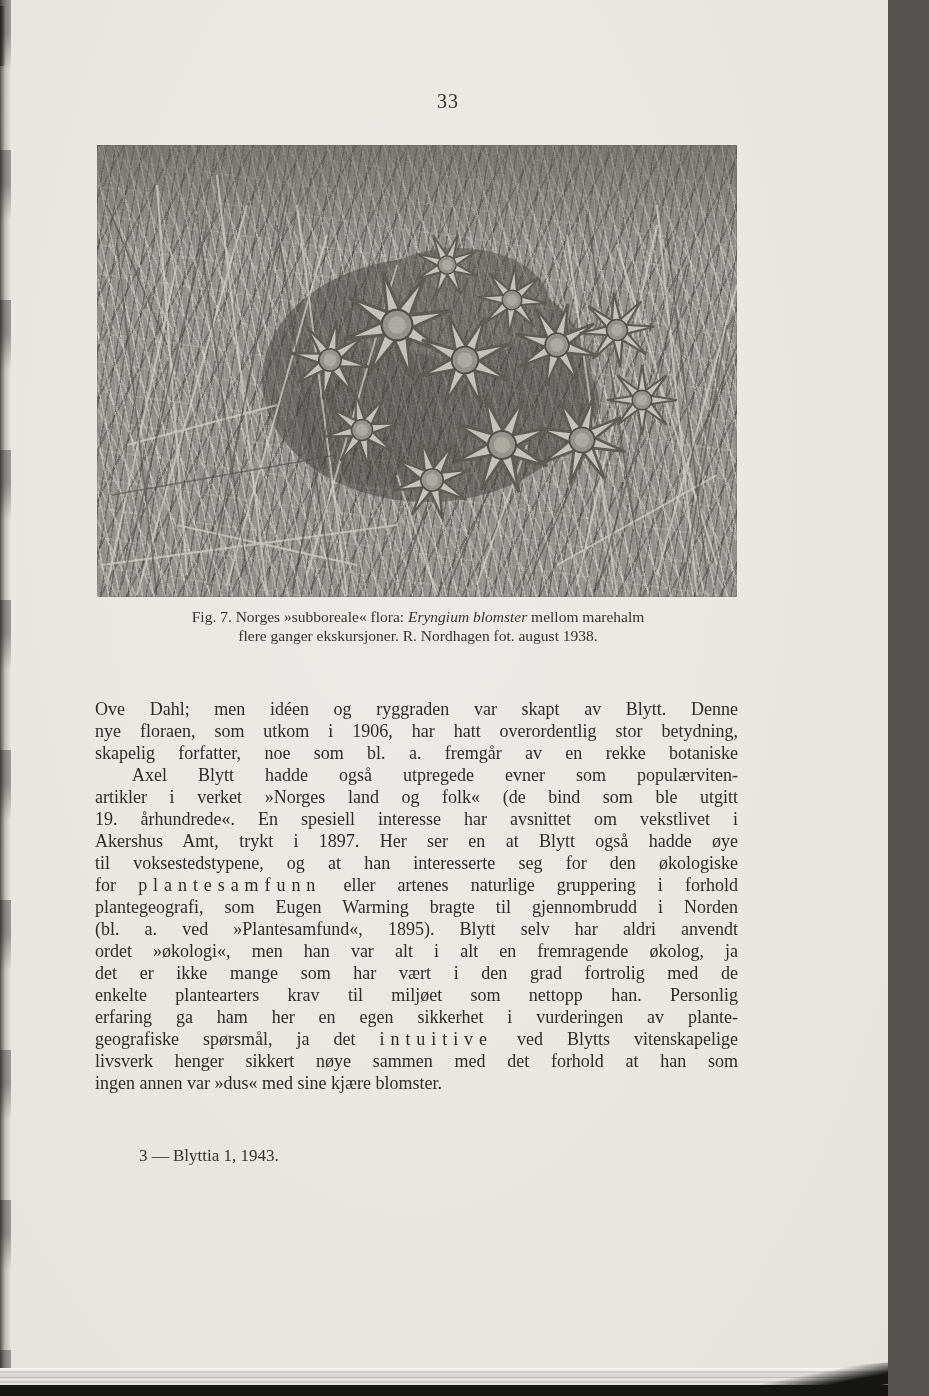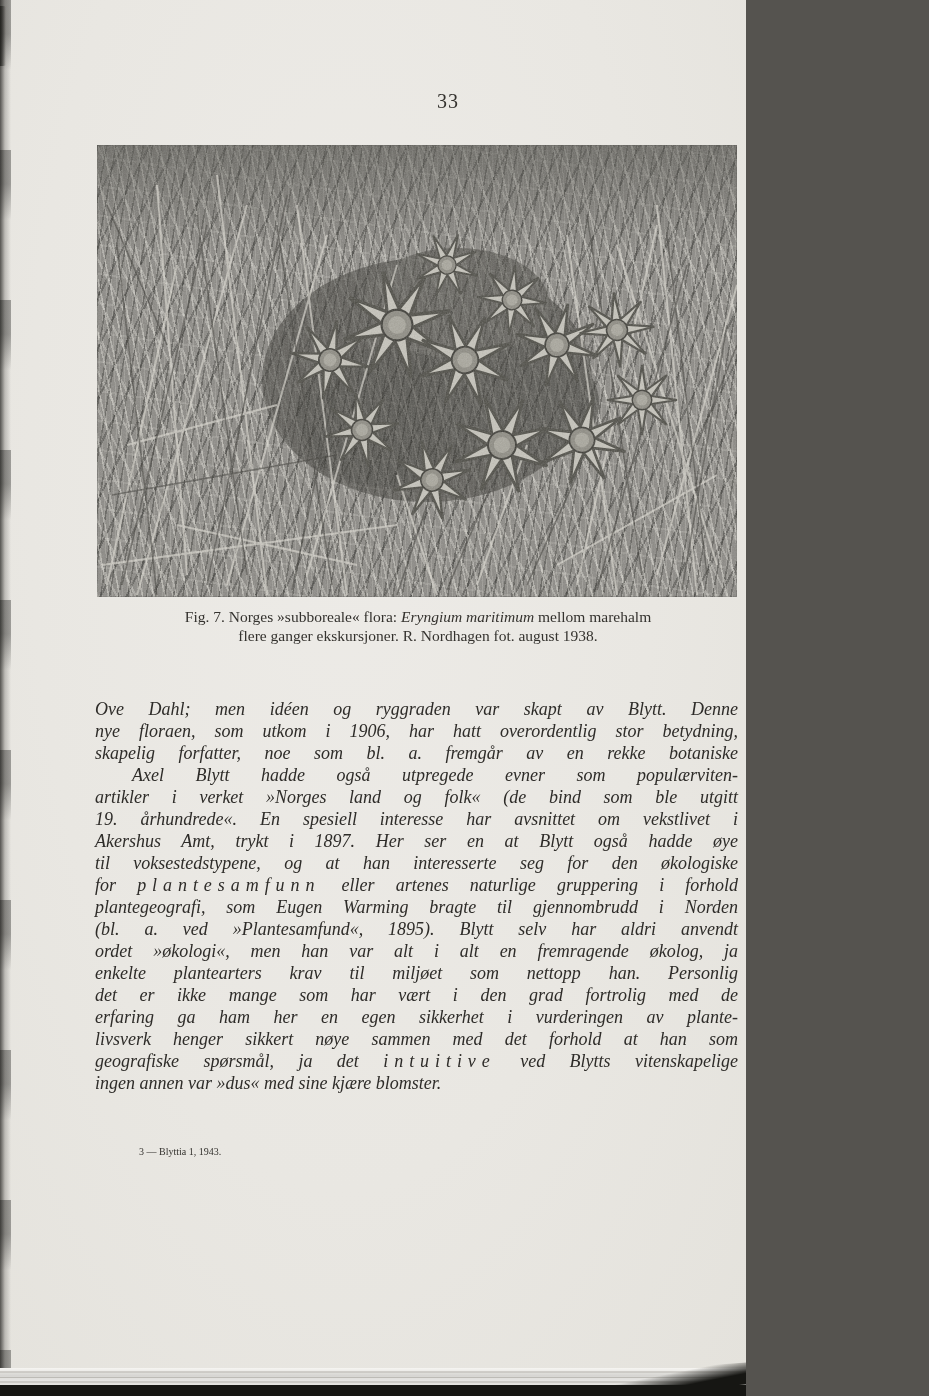--- a/index.html
+++ b/index.html
@@ -1,17 +1,17 @@
 <!DOCTYPE html>
 <html><head>
 <meta charset="utf-8">
 <style>
   html,body{margin:0;padding:0;background:#55534f;}
   .scan{
-    position:relative;width:746px;height:1396px;overflow:hidden;
+    position:relative;width:888px;height:1396px;overflow:hidden;
     background:radial-gradient(ellipse at 46% 34%, #edebe7 0%, #e9e7e2 55%, #e4e2dc 100%);
     font-family:"Liberation Serif","DejaVu Serif",serif;color:#2e2c29;
   }
   
   .edge-left{
     position:absolute;left:0;top:0;width:11px;height:100%;
     background:
       repeating-linear-gradient(to bottom, rgba(20,20,18,.35) 0 34px, rgba(20,20,18,0) 70px 150px),
       linear-gradient(to right, rgba(48,47,44,.8) 0%, rgba(110,108,104,.35) 45%, rgba(233,231,226,0) 100%);
   }
@@ -57,27 +57,27 @@
   .caption{
     position:absolute;left:96px;top:607px;width:644px;text-align:center;
     font-size:15.5px;line-height:19px;color:#34322e;
   }
   .caption i{font-style:italic;}
   
   .body-text{
     position:absolute;left:95px;top:698px;width:643px;
     font-size:18px;line-height:22px;
   }
-  .line{text-align:justify;text-align-last:justify;height:22px;overflow:visible;font-style:italic;}
+  .line{text-align:justify;text-align-last:justify;height:22px;overflow:visible;}
   .line.last{text-align-last:left;}
   .line.indent{text-indent:37px;}
   .spaced{letter-spacing:.33em;}
   
   .footnote{
-    position:absolute;left:139px;top:1146px;font-size:10px;color:#34322e;
+    position:absolute;left:139px;top:1146px;font-size:17px;color:#34322e;
   }
 </style>
 </head>
 <body>
 
 <div class="scan">
 
   <div class="edge-left"></div>
   <div class="corner-nick"></div>
 
@@ -126,42 +126,42 @@
         <use href="#star" transform="translate(405 300) rotate(-20) scale(1.0)"></use>
         <use href="#star" transform="translate(335 335) rotate(30) scale(0.8)"></use>
         <use href="#star" transform="translate(265 285) rotate(-10) scale(0.75)"></use>
       </g>
 
       <rect width="640" height="452" filter="url(#grain)" opacity="0.28"></rect>
     </svg>
   </figure>
 
   <div class="caption">
-    <div><span>Fig. 7. Norges »subboreale« flora: </span><i>Eryngium maritimum</i><span> mellom marehalm</span></div>
+    <div><span>Fig. 7. Norges »subboreale« flora: </span><i>Eryngium blomster</i><span> mellom marehalm</span></div>
     <div><span>flere ganger ekskursjoner. R. Nordhagen fot. august 1938.</span></div>
   </div>
 
   <div class="body-text">
     <div class="line">Ove Dahl; men idéen og ryggraden var skapt av Blytt. Denne</div>
     <div class="line">nye floraen, som utkom i 1906, har hatt overordentlig stor betydning,</div>
     <div class="line">skapelig forfatter, noe som bl. a. fremgår av en rekke botaniske</div>
     <div class="line indent">Axel Blytt hadde også utpregede evner som populærviten-</div>
     <div class="line">artikler i verket »Norges land og folk« (de bind som ble utgitt</div>
     <div class="line">19. århundrede«. En spesiell interesse har avsnittet om vekstlivet i</div>
     <div class="line">Akershus Amt, trykt i 1897. Her ser en at Blytt også hadde øye</div>
     <div class="line">til voksestedstypene, og at han interesserte seg for den økologiske</div>
     <div class="line"><span>for </span><span class="spaced">plantesamfunn</span><span> eller artenes naturlige gruppering i forhold</span></div>
     <div class="line">plantegeografi, som Eugen Warming bragte til gjennombrudd i Norden</div>
     <div class="line">(bl. a. ved »Plantesamfund«, 1895). Blytt selv har aldri anvendt</div>
     <div class="line">ordet »økologi«, men han var alt i alt en fremragende økolog, ja</div>
+    <div class="line">det er ikke mange som har vært i den grad fortrolig med de</div>
     <div class="line">enkelte plantearters krav til miljøet som nettopp han. Personlig</div>
-    <div class="line">det er ikke mange som har vært i den grad fortrolig med de</div>
     <div class="line">erfaring ga ham her en egen sikkerhet i vurderingen av plante-</div>
+    <div class="line"><span>geografiske spørsmål, ja det </span><span class="spaced">intuitive</span><span> ved Blytts vitenskapelige</span></div>
     <div class="line">livsverk henger sikkert nøye sammen med det forhold at han som</div>
-    <div class="line"><span>geografiske spørsmål, ja det </span><span class="spaced">intuitive</span><span> ved Blytts vitenskapelige</span></div>
     <div class="line last">ingen annen var »dus« med sine kjære blomster.</div>
   </div>
 
   <div class="footnote">3 — Blyttia 1, 1943.</div>
 
   <div class="page-stack"></div>
   <div class="corner-wedge"></div>
   <div class="edge-bottom"></div>
 
 </div>

